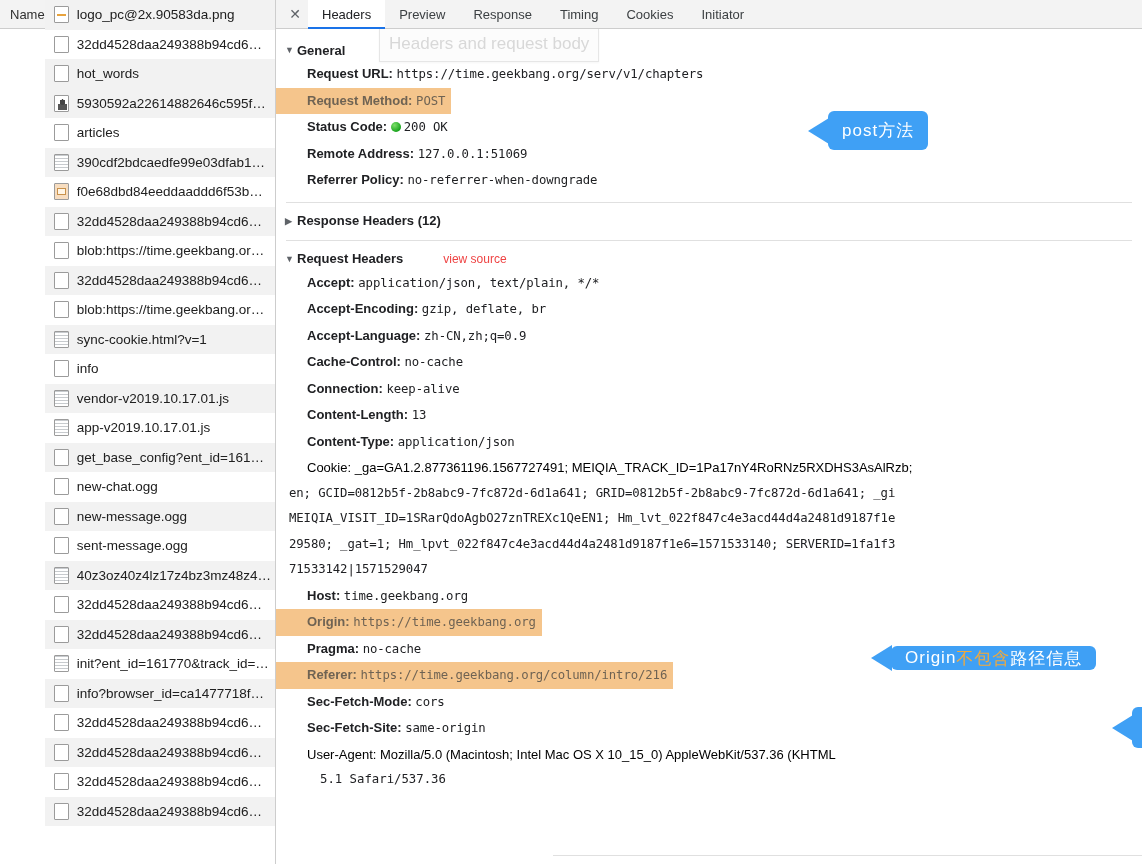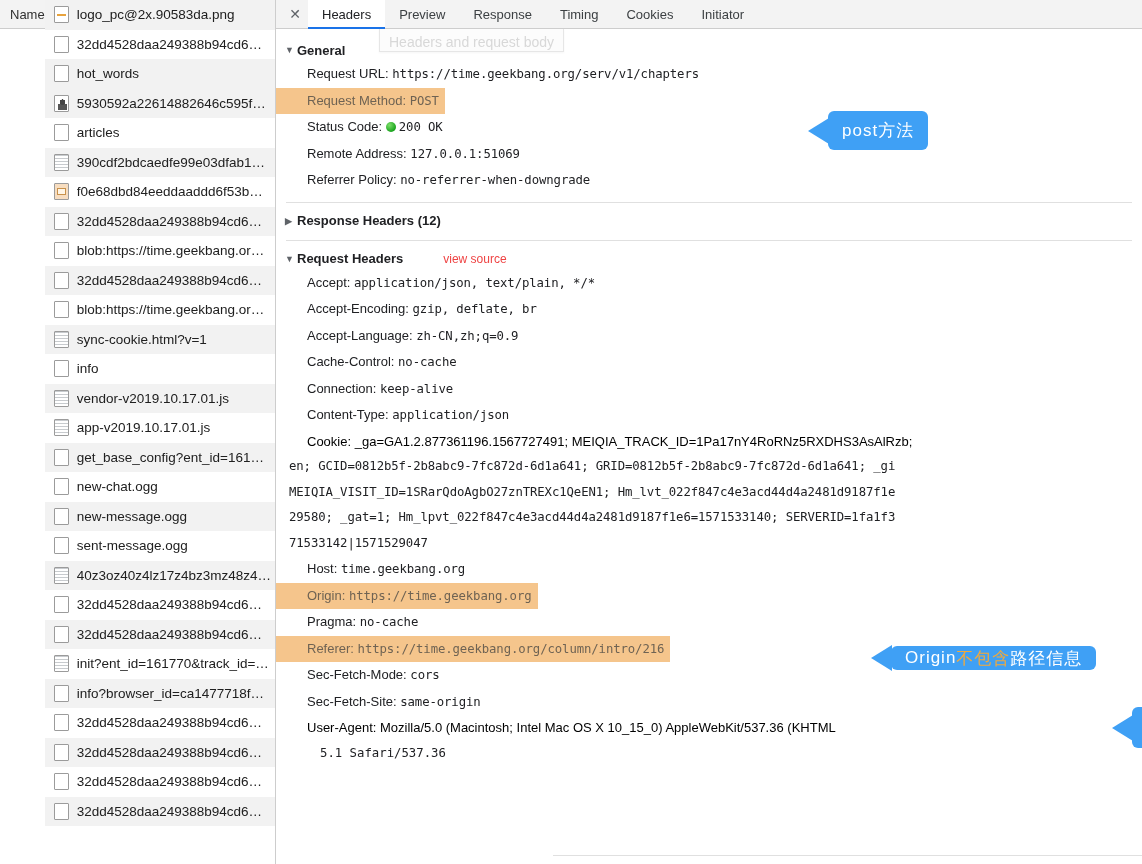--- a/index.html
+++ b/index.html
@@ -144,25 +144,25 @@
   .tab.active::after {
     content: "";
     position: absolute;
     left: 0; right: 0; bottom: -1px;
     height: 2px;
     background: #1a73e8;
   }
   .tooltip {
     position: absolute;
     left: 103px; top: 29px;
-    padding: 5px 9px 1px 9px;
+    padding: 5px 9px 7px 9px;
     background: #fcfcfc;
     border: 1px solid #e6e6e6;
     border-top: none;
-    font-size: 14px;
+    font-size: 17px;
     color: #d8d8d8;
     z-index: 2;
     white-space: nowrap;
     box-shadow: 0 1px 2px rgba(0,0,0,.04);
   }
 
   .content {
     flex: 1 1 auto;
     overflow: hidden;
     padding: 10px 0 0 0;
@@ -201,21 +201,21 @@
 
   .kv {
     display: block;
     font-size: 13px;
     line-height: 25.5px;
     padding-left: 31px;
     color: #202124;
     white-space: nowrap;
   }
   .kv .k {
-    font-weight: normal;
+    font-weight: bold;
     font-family: "Liberation Sans", sans-serif;
   }
   .kv .v {
     font-family: "DejaVu Sans Mono", monospace;
     font-size: 12.3px;
     letter-spacing: -0.1px;
   }
   .kv.hl {
     background: #f5c58c;
     display: inline-block;
@@ -486,20 +486,21 @@
         <span>Request Headers</span>
         <span class="view-source">view source</span>
       </div>
 
       <div id="req-headers-host">
           <div class="kv"><span class="k">Accept:</span> <span class="v">application/json, text/plain, */*</span></div>
           <div class="kv"><span class="k">Accept-Encoding:</span> <span class="v">gzip, deflate, br</span></div>
           <div class="kv"><span class="k">Accept-Language:</span> <span class="v">zh-CN,zh;q=0.9</span></div>
           <div class="kv"><span class="k">Cache-Control:</span> <span class="v">no-cache</span></div>
           <div class="kv"><span class="k">Connection:</span> <span class="v">keep-alive</span></div>
+          <div class="kv"><span class="k">Content-Length:</span> <span class="v">13</span></div>
           <div class="kv"><span class="k">Content-Type:</span> <span class="v">application/json</span></div>
         </div>
 
       <div class="cookie-block">
         <span class="k">Cookie:</span><span class="v" id="cookie-first"> _ga=GA1.2.877361196.1567727491; MEIQIA_TRACK_ID=1Pa17nY4RoRNz5RXDHS3AsAlRzb;</span>
         <span class="cont">en; GCID=0812b5f-2b8abc9-7fc872d-6d1a641; GRID=0812b5f-2b8abc9-7fc872d-6d1a641; _gi</span>
         <span class="cont">MEIQIA_VISIT_ID=1SRarQdoAgbO27znTREXc1QeEN1; Hm_lvt_022f847c4e3acd44d4a2481d9187f1e</span>
         <span class="cont">29580; _gat=1; Hm_lpvt_022f847c4e3acd44d4a2481d9187f1e6=1571533140; SERVERID=1fa1f3</span>
         <span class="cont">71533142|1571529047</span>
       </div>

